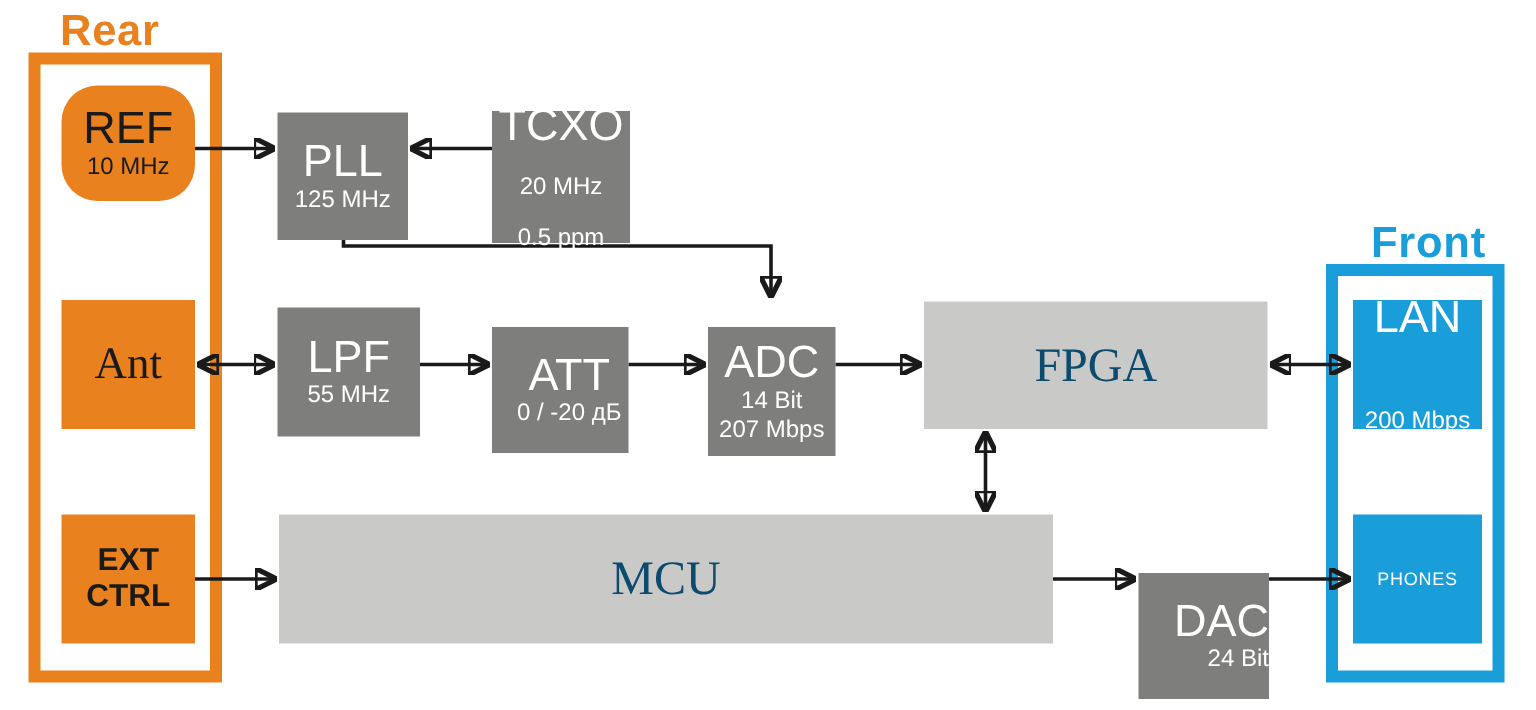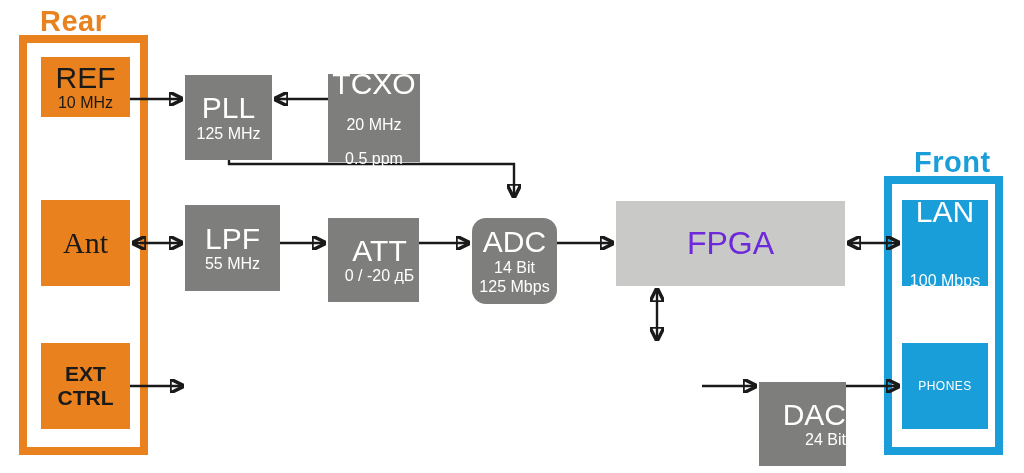--- a/index.html
+++ b/index.html
@@ -31,21 +31,21 @@
     box-sizing: border-box;
     display: flex;
     flex-direction: column;
     align-items: center;
     justify-content: center;
     text-align: center;
     line-height: 1.05;
   }
   .block.orange   { background: #E8811E; color: #1A1A1A; }
   .block.graydark { background: #7E7E7C; color: #ffffff; margin-top: 18px; }
-  .block.graylight{ background: #C9C9C8; color: #6d28d9; }
+  .block.graylight{ background: #C9C9C8; color: #0c4a6e; font-family: Liberation Serif, serif; }
   .block.bluefill { background: #1A9ED9; color: #ffffff; }
   .title    { font-size: 30px; }
   .title.big{ font-size: 32px; }
   .sub      { font-size: 16px; margin-top: 2px; }
   .title.small { font-size: 12px; letter-spacing: 0.5px; }
   .title.bold2line { font-size: 21px; font-weight: bold; line-height: 1.15; }
   #wires {
     position: absolute;
     left: 0; top: 0;
     width: 1024px; height: 473px;
@@ -77,21 +77,21 @@
     <path d="M272,243 L325,243" marker-end="url(#ah)"></path>
     <path d="M419,243 L469,243" marker-end="url(#ah)"></path>
     <path d="M557,243 L613,243" marker-end="url(#ah)"></path>
     <path d="M848,243 L899,243" marker-start="url(#ah)" marker-end="url(#ah)"></path>
     <path d="M657,289 L657,340" marker-start="url(#ah)" marker-end="url(#ah)"></path>
     <path d="M130,386 L183,386" marker-end="url(#ah)"></path>
     <path d="M702,386 L756,386" marker-end="url(#ah)"></path>
     <path d="M846,386 L899,386" marker-end="url(#ah)"></path>
   </svg>
 
-  <div class="block orange" style="left:41px; top:57px; width:89px; height:60px;">
+  <div class="block orange" style="left:41px; top:57px; width:89px; height:77px;border-radius:24px;">
     <div class="title">REF</div>
     <div class="sub">10 MHz</div>
   </div>
 
   <div class="block orange" style="left:41px; top:200px; width:89px; height:86px;font-family:Liberation Serif, serif;">
     <div class="title">Ant</div>
   </div>
 
   <div class="block orange" style="left:41px; top:343px; width:89px; height:86px;">
     <div class="title bold2line">EXT</div>
@@ -112,38 +112,41 @@
   <div class="block graydark" style="left:185px; top:187px; width:95px; height:86px;">
     <div class="title">LPF</div>
     <div class="sub">55 MHz</div>
   </div>
 
   <div class="block graydark" style="left:328px; top:200px; width:91px; height:84px;padding-left:12px;">
     <div class="title">ATT</div>
     <div class="sub">0 / -20 дБ</div>
   </div>
 
-  <div class="block graydark" style="left:472px; top:200px; width:85px; height:86px;border-radius:14px;">
+  <div class="block graydark" style="left:472px; top:200px; width:85px; height:86px;">
     <div class="title">ADC</div>
     <div class="sub">14 Bit</div>
-    <div class="sub">125 Mbps</div>
+    <div class="sub">207 Mbps</div>
   </div>
 
   <div class="block graylight" style="left:616px; top:201px; width:229px; height:85px;">
     <div class="title big">FPGA</div>
   </div>
 
+  <div class="block graylight" style="left:186px; top:343px; width:516px; height:86px;">
+    <div class="title big">MCU</div>
+  </div>
 
   <div class="block graydark" style="left:759px; top:364px; width:87px; height:84px;align-items:flex-end;">
     <div class="title">DAC</div>
     <div class="sub">24 Bit</div>
   </div>
 
   <div class="block bluefill" style="left:902px; top:200px; width:86px; height:86px;gap:44px;">
     <div class="title">LAN</div>
-    <div class="sub">100 Mbps</div>
+    <div class="sub">200 Mbps</div>
   </div>
 
   <div class="block bluefill" style="left:902px; top:343px; width:86px; height:86px;">
     <div class="title small">PHONES</div>
   </div>
 
 </div>
 
 </body></html>

